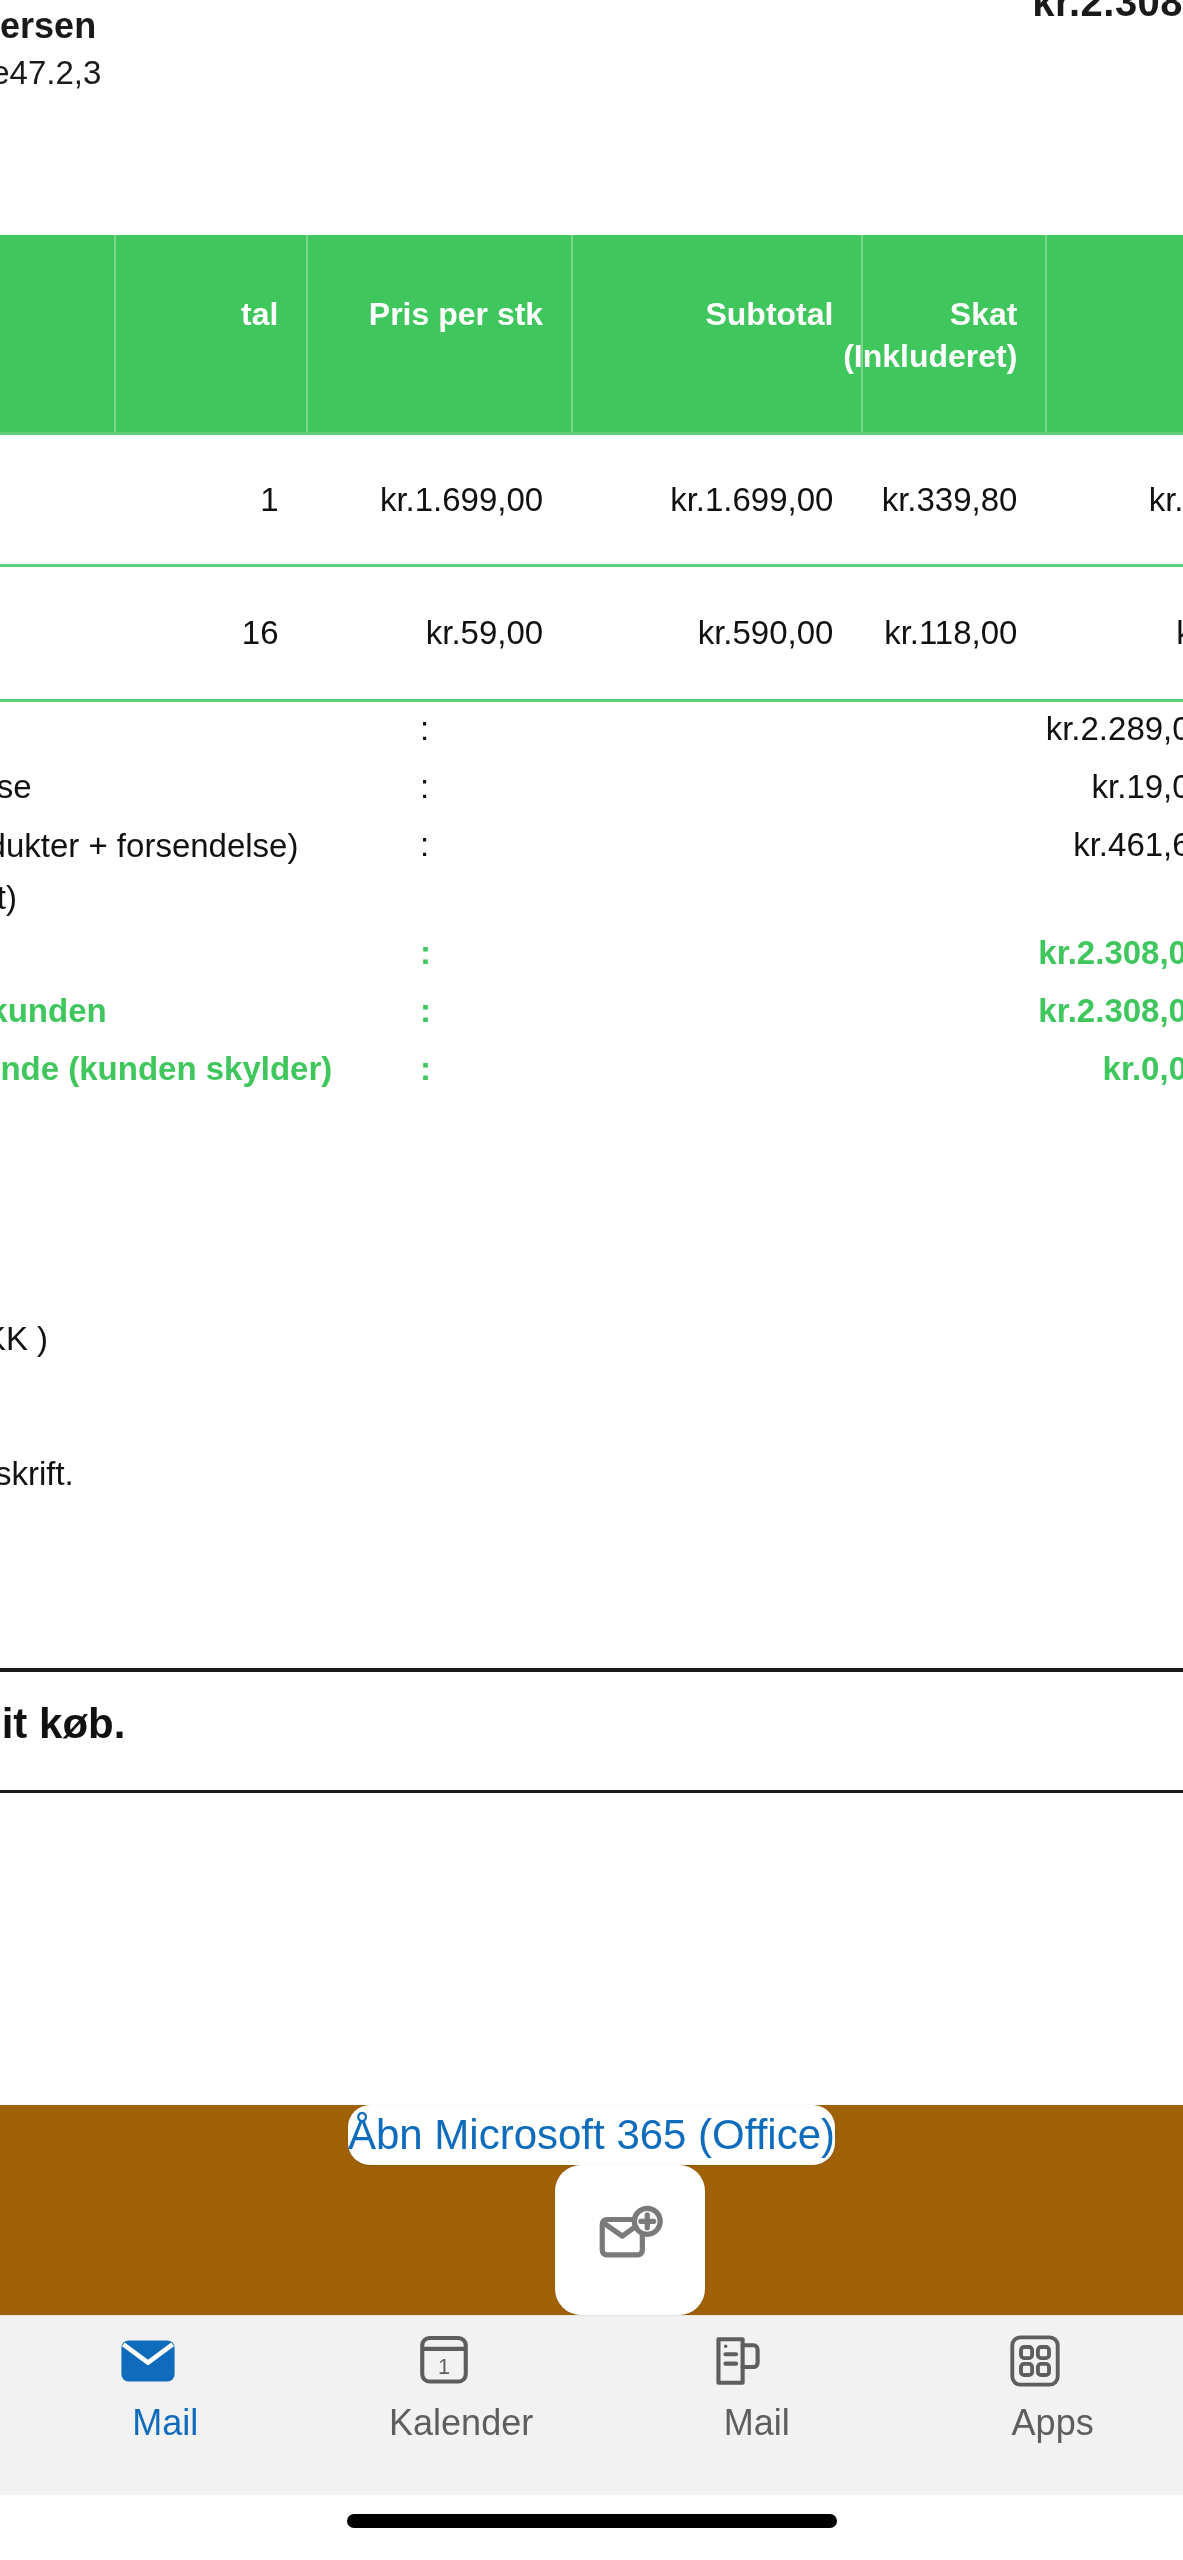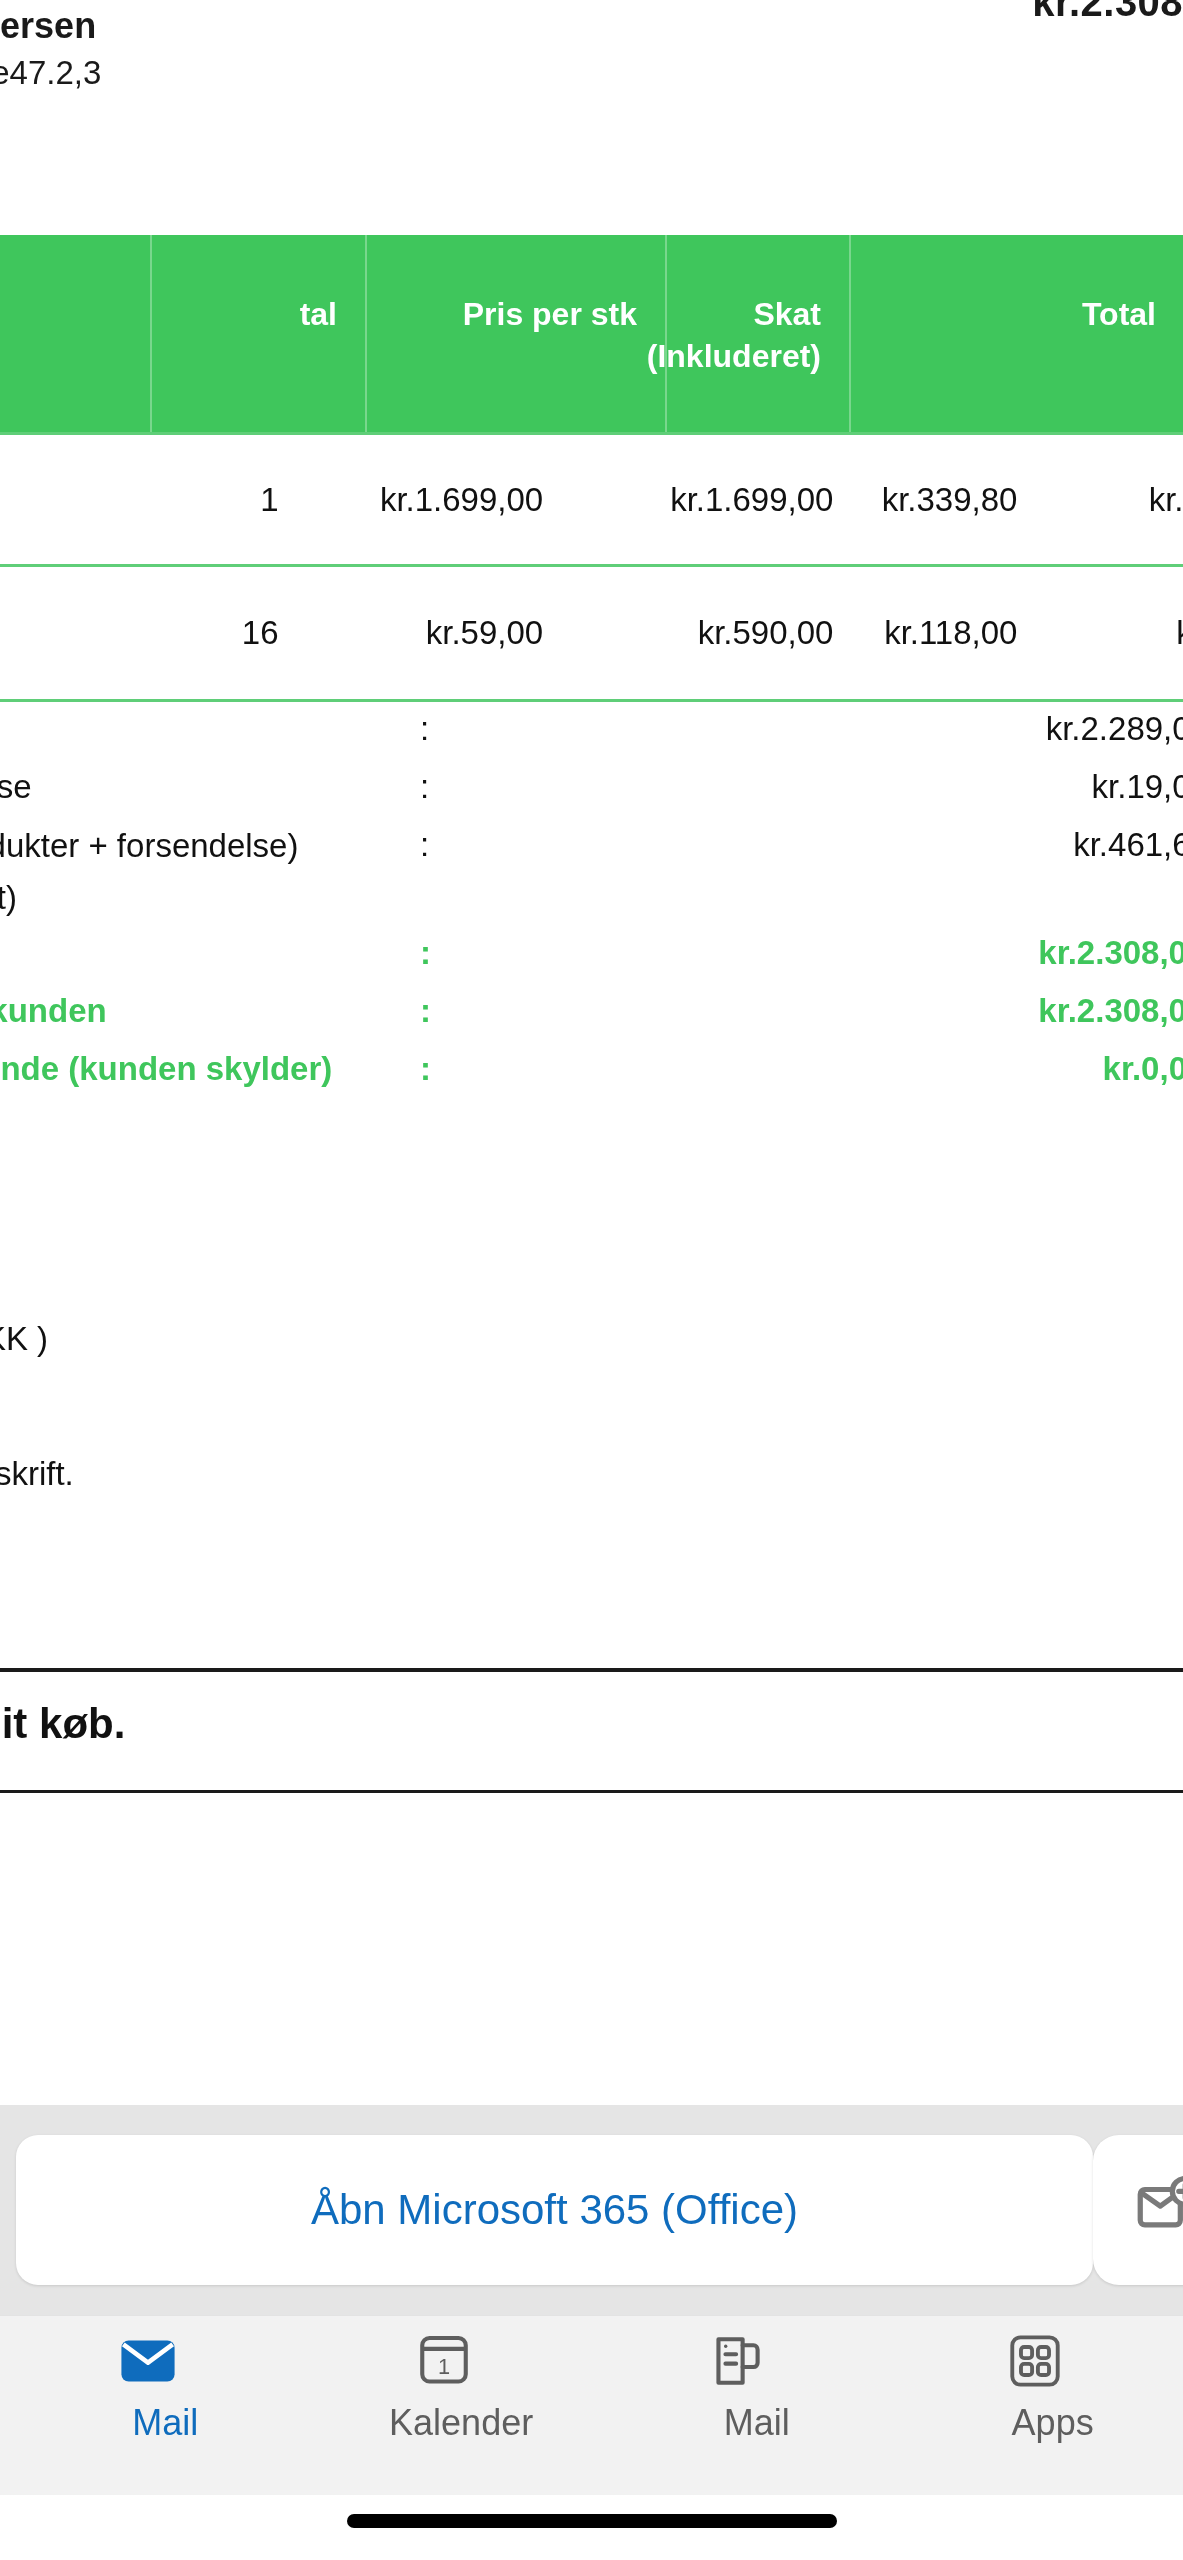--- a/index.html
+++ b/index.html
@@ -109,22 +109,22 @@
     font-size:42px; font-weight:bold; color:#111111; white-space:nowrap;
   }
   .rule2 {
     position:absolute; left:0; top:1790px; width:1490px;
     border-top:3px solid #1a1a1a;
   }
 
   
   .action-bar {
     position:absolute; left:0; top:2105px; width:1183px; height:210px;
-    background:#e5e5e5; display:flex; align-items:center;
-    padding:0 16px; gap:0;
+    background:#a16207; display:flex; align-items:center;
+    padding:0 16px; gap:0;flex-direction:column;
   }
   .office-btn {
     flex:1; height:150px; background:#ffffff; border-radius:22px;
     display:flex; align-items:center; justify-content:center;
     box-shadow:0 1px 3px rgba(0,0,0,.13);
     font-size:42px; color:#0f6cbd; font-weight:500; white-space:nowrap;
   }
   .compose-btn {
     width:150px; height:150px; background:#ffffff; border-radius:26px;
     display:flex; align-items:center; justify-content:center;
@@ -169,20 +169,21 @@
       <div class="total-head">
         <div class="total-amount">kr.2.308,00 DKK</div>
         <div class="total-label">TOTAL</div>
       </div>
 
       <div class="tbl">
         <div class="thead">
           <div class="c col-desc"></div>
           <div class="c col-qty">tal</div>
           <div class="c col-price">Pris per stk</div>
+          <div class="c col-sub">Subtotal</div>
           <div class="c col-tax">Skat (Inkluderet)</div>
           <div class="c col-tot">Total</div>
         </div>
 
         <div class="trow first">
           <div class="c col-desc"></div>
           <div class="c col-qty">1</div>
           <div class="c col-price">kr.1.699,00</div>
           <div class="c col-sub">kr.1.699,00</div>
           <div class="c col-tax">kr.339,80</div>

